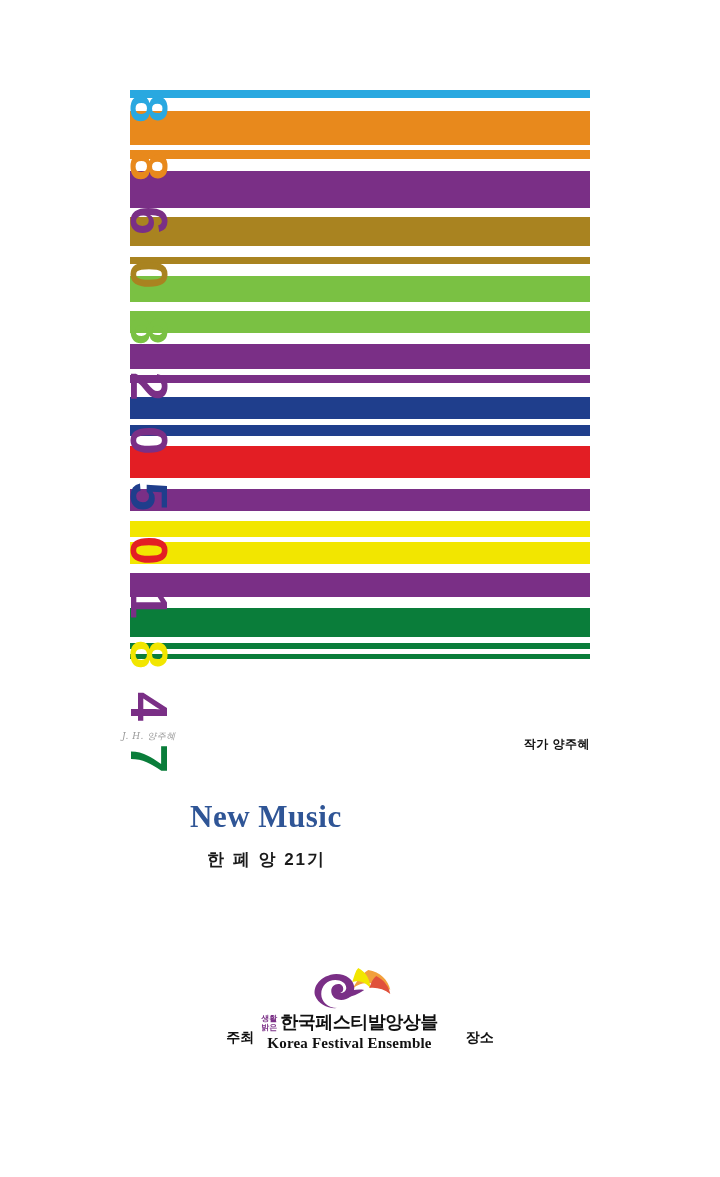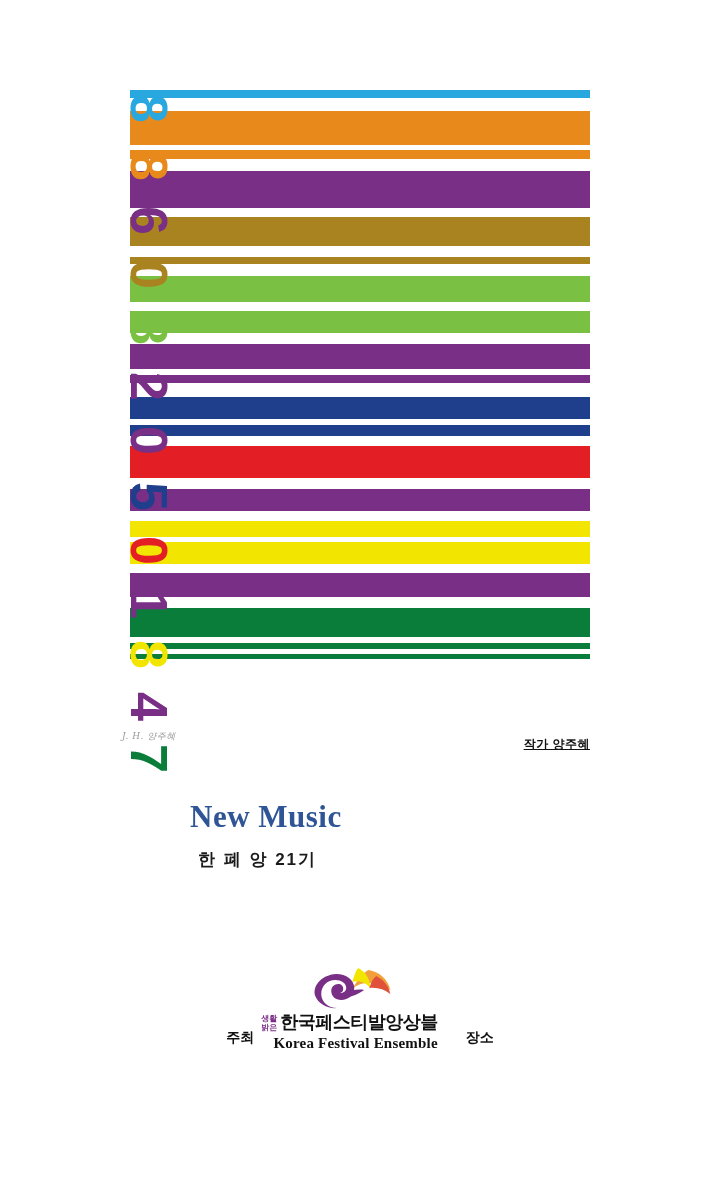--- a/index.html
+++ b/index.html
@@ -75,41 +75,40 @@
 
   #artist-credit {
     position: absolute;
     right: 130px;
     top: 736px;
     font-family: "Liberation Sans", sans-serif;
     font-size: 12px;
     font-weight: 700;
     color: #111111;
     letter-spacing: 0.5px;
-    text-decoration: underline;
   }
 
   
   #title-block {
     position: absolute;
     left: 190px;
     top: 800px;
     width: 420px;
   }
   #main-title {
     font-family: "Liberation Serif", serif;
     font-size: 31px;
     font-weight: 700;
     color: #2f5596;
     letter-spacing: 0.5px;
     margin: 0;
     line-height: 1.1;
   }
   #sub-title {
-    margin: 14px 0 0 8px;
+    margin: 14px 0 0 17px;
     font-family: "Liberation Sans", sans-serif;
     font-size: 17px;
     font-weight: 700;
     color: #1a1a1a;
     letter-spacing: 2px;
   }
 
   
   #footer {
     position: absolute;
@@ -141,21 +140,21 @@
     font-weight: 700;
     color: #111;
     padding-bottom: 5px;
   }
 
   
   #kfe-lockup {
     position: relative;
     display: flex;
     flex-direction: column;
-    align-items: flex-end;
+    align-items: center;
   }
   #kfe-mark {
     position: absolute;
     top: -44px;
     left: 50%;
     transform: translateX(-50%);
     width: 86px;
     height: 44px;
   }
   #kfe-korean-row {

